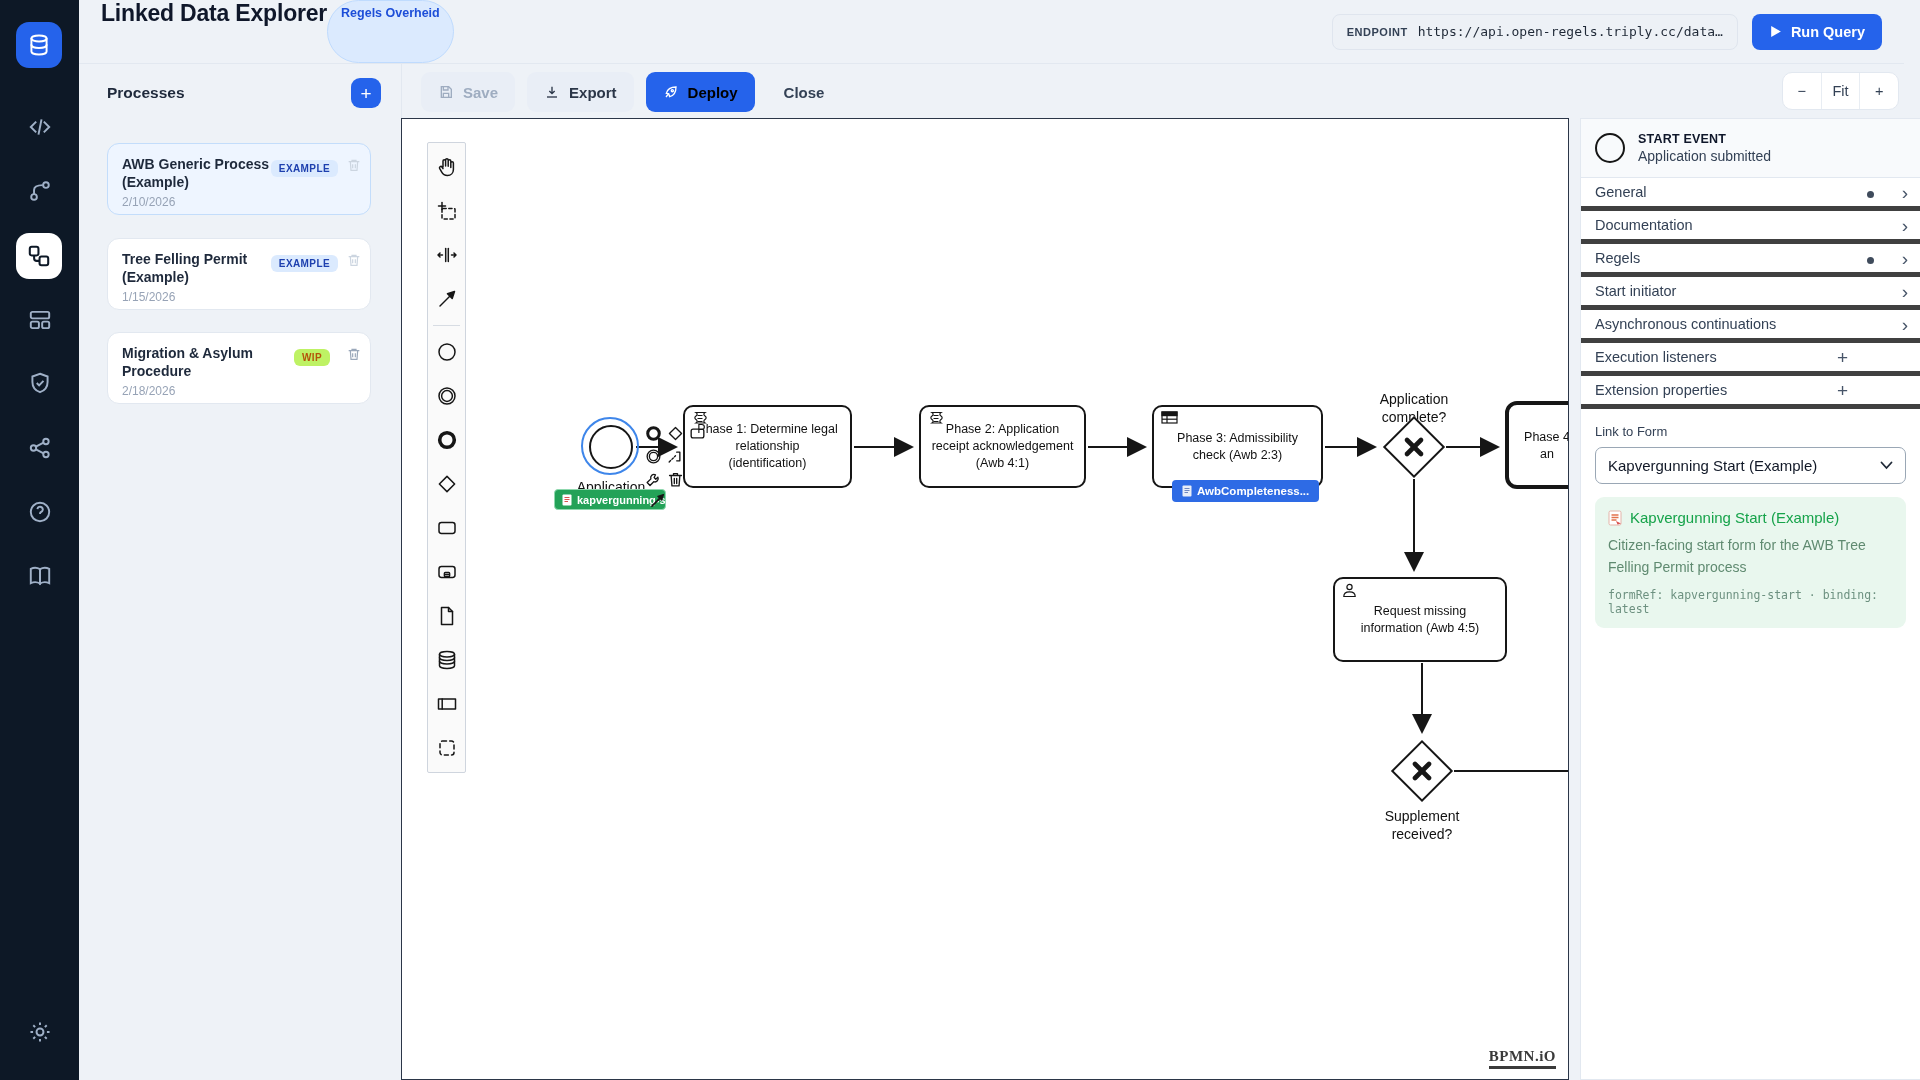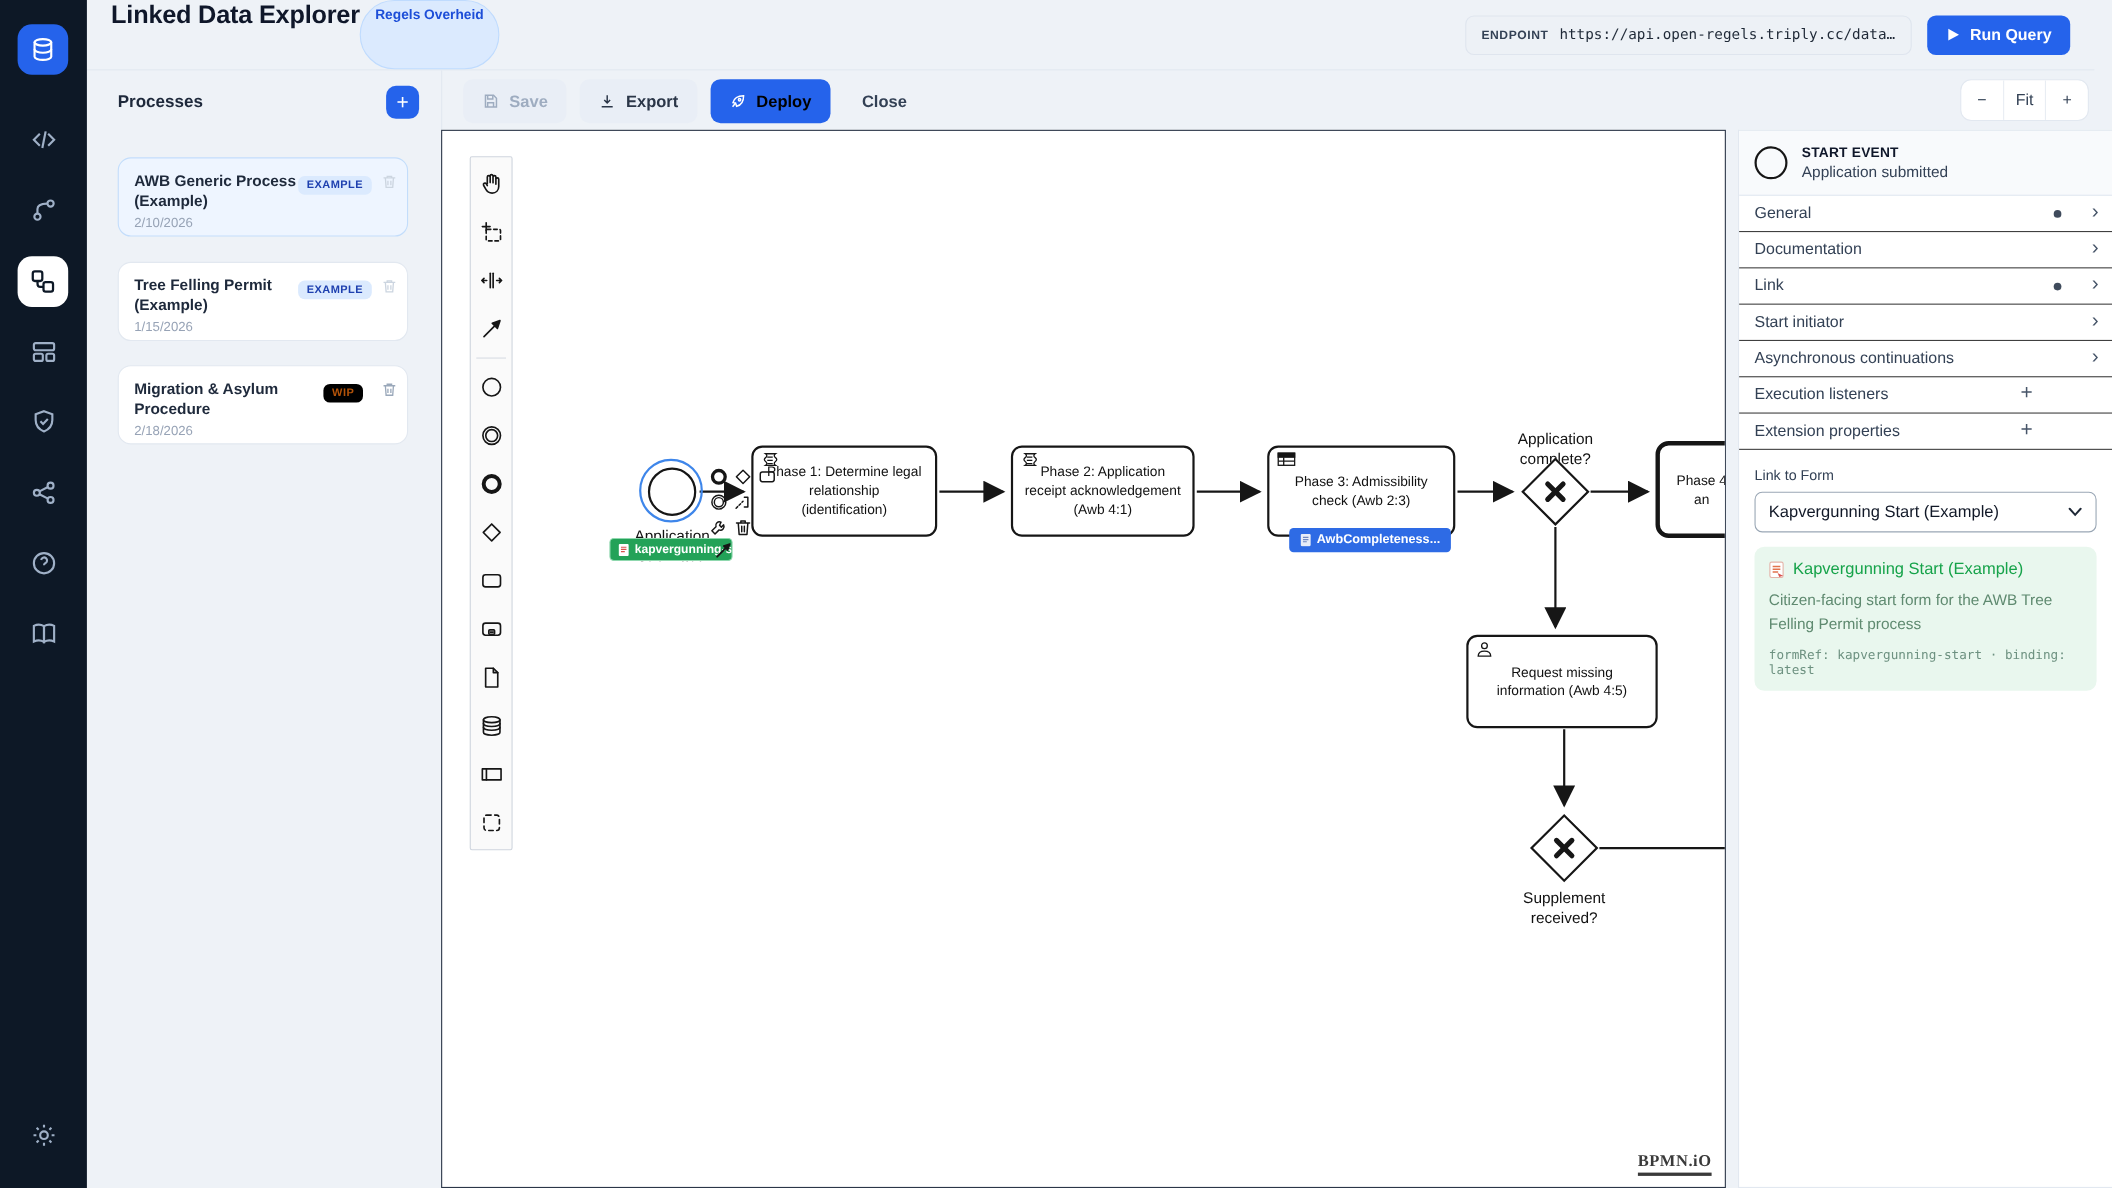--- a/index.html
+++ b/index.html
@@ -29,21 +29,21 @@
   
   .proc-head { position:absolute; left:107px; top:78px; width:274px; display:flex; align-items:center; justify-content:space-between; }
   .proc-title { font-size:15.5px; font-weight:700; color:#1e293b; }
   .proc-add { width:30px; height:30px; border-radius:9px; background:#2563eb; color:#fff; border:none; font-size:19px; line-height:1; cursor:pointer; display:flex; align-items:center; justify-content:center; font-family:inherit; }
   .proc-card { position:absolute; left:107px; width:264px; height:72px; background:#fff; border:1px solid #e2e8f0; border-radius:12px; padding:12px 14px; cursor:pointer; }
   .proc-card.selected { background:#eef5ff; border-color:#c3ddfb; }
   .proc-name { font-size:14px; font-weight:600; color:#1e293b; width:165px; line-height:1.25; }
   .proc-date { font-size:12px; color:#97a3b6; margin-top:4px; }
   .badge { position:absolute; top:16px; right:32px; font-size:10px; font-weight:700; letter-spacing:.4px; padding:3px 8px; border-radius:6px; }
   .badge.example { background:#dbeafe; color:#1e40af; }
-  .badge.wip { background:#000000; color:#b45309; right:40px; }
+  .badge.wip { background:#bef264; color:#b45309; right:40px; }
   .trash-btn { position:absolute; top:13px; right:8px; background:none; border:none; cursor:pointer; }
 
   
   .ed-toolbar { position:absolute; left:421px; top:72px; height:40px; display:flex; gap:12px; align-items:center; }
   .tb-btn { display:flex; align-items:center; gap:9px; height:40px; padding:0 17px; border-radius:9px; border:none; font-size:15px; font-weight:600; cursor:pointer; font-family:inherit; }
   .tb-save { background:#e9eef6; color:#9eacc0; }
   .tb-export { background:#e9eef6; color:#2b3648; }
   .tb-deploy { background:#2563eb; color:#000000; }
   .tb-close { background:transparent; color:#334155; }
   .zoom-ctl { position:absolute; left:1782px; top:72px; height:38px; width:117px; background:#fff; border:1px solid #e2e8f0; border-radius:10px; display:flex; overflow:hidden; }
@@ -76,21 +76,21 @@
   .cpad-item svg { stroke:#161616; fill:none; stroke-width:1.7; stroke-linecap:round; stroke-linejoin:round; }
 
   .watermark { position:absolute; right:12px; bottom:10px; font-size:15px; font-weight:700; letter-spacing:.5px; color:#3a3a3a; border-bottom:3.5px solid #3a3a3a; padding-bottom:1px; cursor:pointer; z-index:5;font-family:Liberation Serif, serif; }
 
   
   .props { position:absolute; left:1580px; top:118px; width:340px; bottom:0; background:#fff; border:1px solid #e2e8f0; border-right:none; }
   .props-head { display:flex; align-items:center; gap:13px; padding:13px 14px; background:#f8fafc; border-bottom:1px solid #e2e8f0; }
   .props-circle { width:30px; height:30px; border:2px solid #161616; border-radius:50%; flex:none; }
   .props-type { font-size:12.5px; font-weight:700; color:#0f172a; letter-spacing:.2px; }
   .props-name { font-size:14px; color:#334155; margin-top:2px; }
-  .prop-row { position:relative; height:33px; display:flex; align-items:center; padding:0 14px; border-bottom:1px solid #404040; font-size:14.5px; color:#334155; cursor:pointer; }
+  .prop-row { position:relative; height:33px; display:flex; align-items:center; padding:0 14px; border-bottom:5px solid #404040; font-size:14.5px; color:#334155; cursor:pointer; }
   .row-dot { position:absolute; right:46px; top:13px; width:7px; height:7px; border-radius:50%; background:#3f4b5c; }
   .row-chev { position:absolute; right:12px; top:4px; font-size:19px; color:#475569; }
   .row-plus { position:absolute; right:72px; top:4px; font-size:19px; color:#475569; font-weight:400; }
   .link-form { padding:15px 14px 0; }
   .lf-label { font-size:13px; color:#334155; margin-bottom:8px; }
   .lf-select { height:37px; border:1px solid #9aa7b5; border-radius:7px; display:flex; align-items:center; padding:0 12px; font-size:15px; color:#111827; cursor:pointer; justify-content:space-between; background:#fff; }
   .form-card { margin:13px 14px 0; background:#e9f7ee; border-radius:9px; padding:12px 13px; }
   .fc-title { display:flex; align-items:center; gap:8px; font-size:15px; color:#16a34a; cursor:pointer; }
   .fc-desc { font-size:14px; color:#5f8a70; line-height:1.55; margin-top:9px; }
   .fc-meta { font-family:"DejaVu Sans Mono", monospace; font-size:11.5px; color:#6d9180; margin-top:10px; }
@@ -499,21 +499,21 @@
     <div class="prop-row">
       <span>General</span>
       <span class="row-dot"></span>
       <span class="row-chev">›</span>
     </div>
     <div class="prop-row">
       <span>Documentation</span>
       <span class="row-chev">›</span>
     </div>
     <div class="prop-row">
-      <span>Link</span>
+      <span>Regels</span>
       <span class="row-dot"></span>
       <span class="row-chev">›</span>
     </div>
     <div class="prop-row">
       <span>Start initiator</span>
       <span class="row-chev">›</span>
     </div>
     <div class="prop-row">
       <span>Asynchronous continuations</span>
       <span class="row-chev">›</span>

